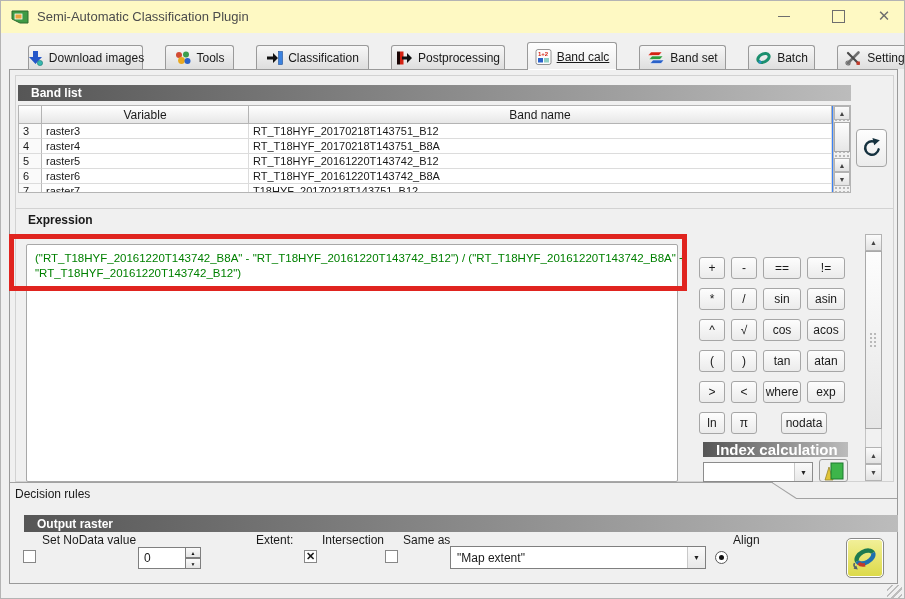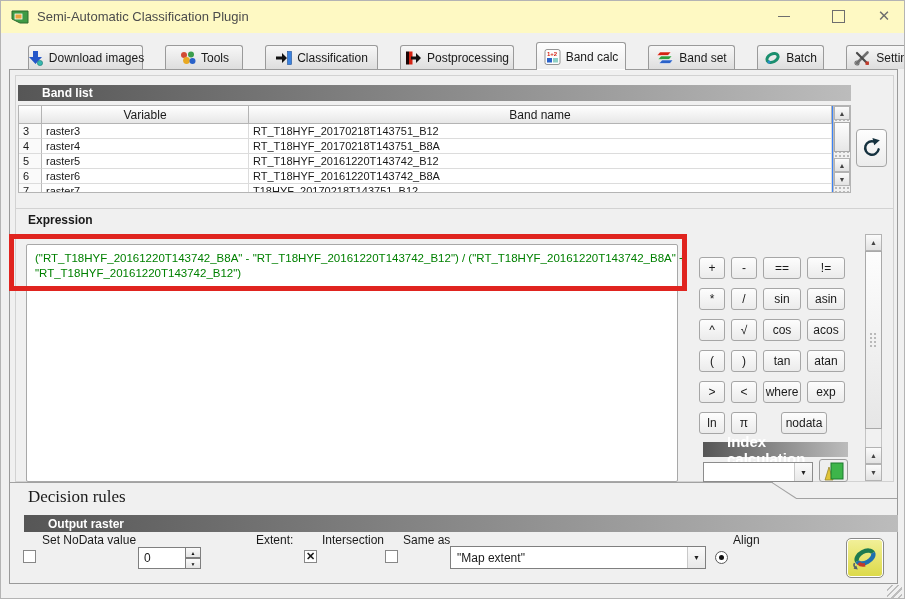--- a/index.html
+++ b/index.html
@@ -26,35 +26,35 @@
   .tabbar { left:27px; top:44px; height:24px; display:flex; gap:22px; z-index:5; align-items:flex-end; }
   .tab {
     height:24px; display:flex; align-items:center; justify-content:center; gap:5px;
     background:linear-gradient(#f7f7f7,#dedede);
     border:1px solid #9a9a9a; border-bottom:none;
     border-radius:3px 3px 0 0; font-size:12px; white-space:nowrap;
   }
   .tab.active {
     height:28px; margin-bottom:-1px;
     background:linear-gradient(#fefefe,#f0f0f0 80%);
-    z-index:6; box-shadow:0 -1px 0 #fff inset;
-  }
-  .t0{width:115px}.t1{width:78px}.t2{width:113px}.t3{width:114px}.t4{width:90px}
+    z-index:6; box-shadow:0 -1px 0 #fff inset;text-decoration:underline;
+  }
+  .t0{width:115px}.t1{width:69px}.t2{width:113px}.t3{width:114px}.t4{width:90px}
   .t5{width:87px}.t6{width:67px}.t7{width:82px}.t8{width:76px}
   .tab svg { flex:0 0 auto; }
 
   
   .pane { left:8px; top:68px; width:889px; height:515px; border:1px solid #9a9a9a; background:#f0f0f0; }
   .content-frame { left:14px; top:74px; width:879px; height:407px; border:1px solid #d2d2d2; }
   .hdiv { left:15px; top:207px; width:877px; height:1px; background:#d2d2d2; }
 
   .section-bar {
     background:linear-gradient(90deg,#565656,#bcbcbc);
     color:#ffffff; font-weight:bold; font-size:12px;
-    display:flex; align-items:center; padding-left:24px;
+    display:flex; align-items:center; padding-left:13px;
   }
   .bandlist-bar { left:17px; top:84px; width:833px; height:16px; }
   .index-bar { left:702px; top:441px; width:145px; height:15px; font-size:15px; }
   .output-bar { left:23px; top:514px; width:874px; height:17px; }
 
   
   .band-table { left:17px; top:104px; width:833px; height:88px; overflow:hidden; background:#3b82f6; border:1px solid #b4b4b4; }
   .trow { display:grid; grid-template-columns:23px 207px 583px; }
   .thead .tcell { height:18px; background:linear-gradient(#ffffff,#e7e7e7); border-right:1px solid #b4b4b4; border-bottom:1px solid #b4b4b4; display:flex; align-items:center; justify-content:center; font-size:12px; }
   .tbody .trow .tcell { height:15px; font-size:11px; display:flex; align-items:center; border-right:1px solid #dcdcdc; border-bottom:1px solid #dcdcdc; padding-left:4px; background:#fff; }
@@ -87,21 +87,21 @@
 
   
   .rsb { left:864px; width:17px; }
   .rsb-track { top:250px; height:196px; background:#f1f1f1; border:1px solid #c4c4c4; border-top:none; border-bottom:none; }
   .rsb-thumb { top:250px; height:178px; }
 
   
   .line-a { left:9px; top:481px; width:763px; height:1px; background:#a2a2a2; }
   .line-diag { left:771px; top:481px; width:29px; height:1px; background:#a2a2a2; transform:rotate(33deg); transform-origin:left top; }
   .line-b { left:795px; top:497px; width:101px; height:1px; background:#a2a2a2; }
-  .decision-label { left:27px; top:486px; font-size:17px;font-family:Liberation Serif, serif; }
+  .decision-label { left:14px; top:486px; font-size:12px; }
 
   
   .out-row-label { top:532px; font-size:12px; }
   .checkbox { top:549px; width:13px; height:13px; border:1px solid #878787; background:#fff; display:flex; align-items:center; justify-content:center; font-size:11px; font-weight:bold; color:#1a1a1a; line-height:11px; }
   .spin-field { left:137px; top:546px; width:47px; height:22px; border:1px solid #7f7f7f; border-right:none; background:#fff; display:flex; align-items:center; padding-left:5px; font-size:12px; }
   .spin-arrows { left:184px; top:546px; width:16px; height:22px; display:flex; flex-direction:column; }
   .spin-btn { flex:1; border:1px solid #7f7f7f; background:linear-gradient(#fbfbfb,#e5e5e5); font-size:5px; color:#111; display:flex; align-items:center; justify-content:center; }
   .extent-combo { left:449px; top:545px; width:256px; height:23px; border:1px solid #7f7f7f; background:#fff; display:flex; align-items:center; padding-left:6px; font-size:12px; }
   .radio { left:714px; top:550px; width:13px; height:13px; border:1px solid #5a5a5a; border-radius:50%; background:#fff; display:flex; align-items:center; justify-content:center; }
   .radio-dot { width:5px; height:5px; border-radius:50%; background:#111; }

